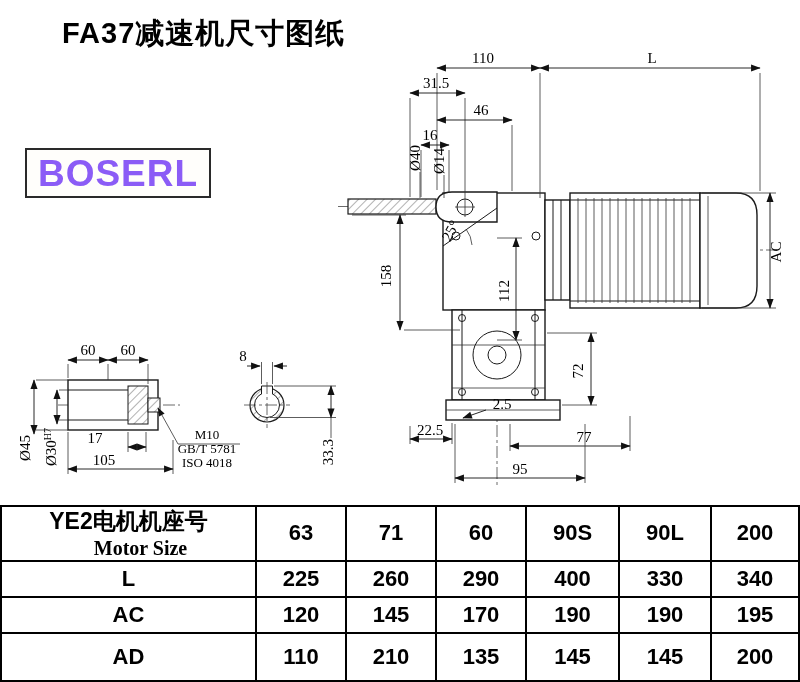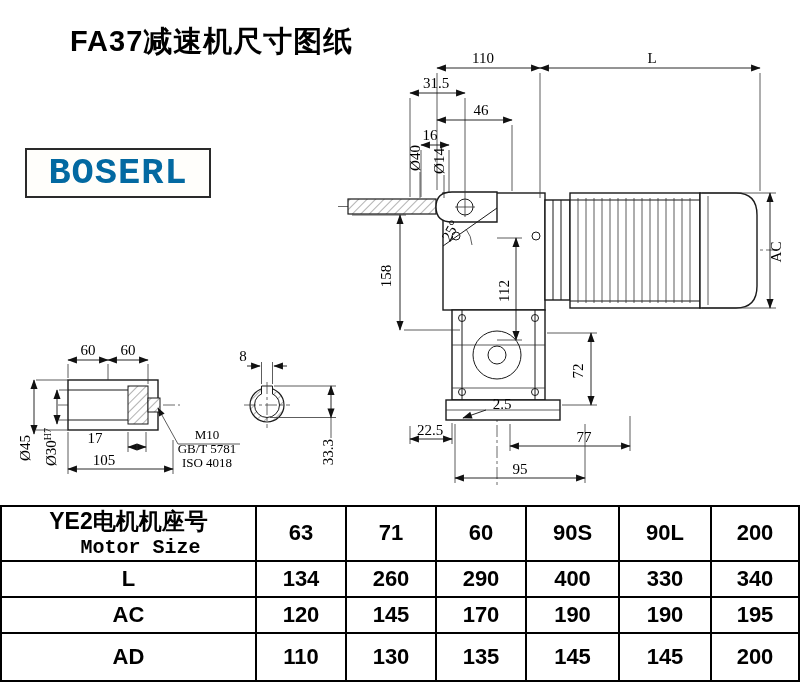--- a/index.html
+++ b/index.html
@@ -1,50 +1,50 @@
 <!DOCTYPE html>
 <html><head>
 <meta charset="utf-8">
 <style>
   html,body { margin:0; padding:0; }
   body {
     width:800px; height:682px; position:relative; overflow:hidden;
     background:#fff; font-family:"Liberation Sans", sans-serif; color:#000;
   }
   .page-title {
-    position:absolute; left:54px; top:6px; margin:16px;
+    position:absolute; left:54px; top:6px; margin:8px;
     font-size:29px; font-weight:bold; letter-spacing:1px; white-space:nowrap;
   }
   .logo-box {
     position:absolute; left:25px; top:148px; width:182px; height:46px;
     border:2px solid #2a2a2a; background:#fffefb;
     display:flex; align-items:center; justify-content:center;
   }
   .logo-text {
-    font-family:Liberation Mono, monospace; font-weight:bold;
-    font-size:37px; color:#0369a1; letter-spacing:1px; line-height:1;
+    font-family:Liberation Sans, sans-serif; font-weight:bold;
+    font-size:37px; color:#8b5cf6; letter-spacing:1px; line-height:1;
   }
   svg.drawing { position:absolute; left:0; top:48px; }
   .o    { stroke:#1a1a1a; stroke-width:1.4; fill:#fff; }
   .ln   { stroke:#1a1a1a; stroke-width:1;   fill:none; }
   .thin { stroke:#333;    stroke-width:0.8; fill:none; }
   .cl   { stroke:#444;    stroke-width:0.8; fill:none; stroke-dasharray:12 3 3 3; }
   .dim  { stroke:#111;    stroke-width:0.9; fill:none; }
   .dimtxt { font:15px "Liberation Serif", serif; fill:#000; text-anchor:middle; }
   .stdtxt { font:13px "Liberation Serif", serif; fill:#000; text-anchor:middle; }
   table.size {
     position:absolute; left:0; top:505px; width:800px; height:177px;
     border-collapse:collapse; table-layout:fixed; text-align:center;
   }
   table.size td {
     border:2px solid #000; padding:0; vertical-align:middle;
     font-size:22px; font-weight:600; color:#000;
   }
   .hdr-cn { font-size:23px; font-weight:600; line-height:1.25; }
-  .hdr-en { font-family:Liberation Mono, monospace; font-size:20px; font-weight:bold; line-height:1.2;margin-left:24px; }
+  .hdr-en { font-family:Liberation Serif, serif; font-size:20px; font-weight:bold; line-height:1.2;margin-left:24px; }
 </style>
 </head>
 <body>
 
 <h1 class="page-title">FA37减速机尺寸图纸</h1>
 
 <div class="logo-box">
   <span class="logo-text">BOSERL</span>
 </div>
 
@@ -275,39 +275,39 @@
     </td>
     <td>63</td>
     <td>71</td>
     <td>60</td>
     <td>90S</td>
     <td>90L</td>
     <td>200</td>
   </tr>
   <tr style="height:36px">
     <td>L</td>
-    <td>134</td>
+    <td>225</td>
     <td>260</td>
     <td>290</td>
     <td>400</td>
     <td>330</td>
     <td>340</td>
   </tr>
   <tr style="height:36px">
     <td>AC</td>
     <td>120</td>
     <td>145</td>
     <td>170</td>
     <td>190</td>
     <td>190</td>
     <td>195</td>
   </tr>
   <tr>
     <td>AD</td>
     <td>110</td>
-    <td>130</td>
+    <td>210</td>
     <td>135</td>
     <td>145</td>
     <td>145</td>
     <td>200</td>
   </tr>
   </tbody>
 </table>
 
 </body></html>

